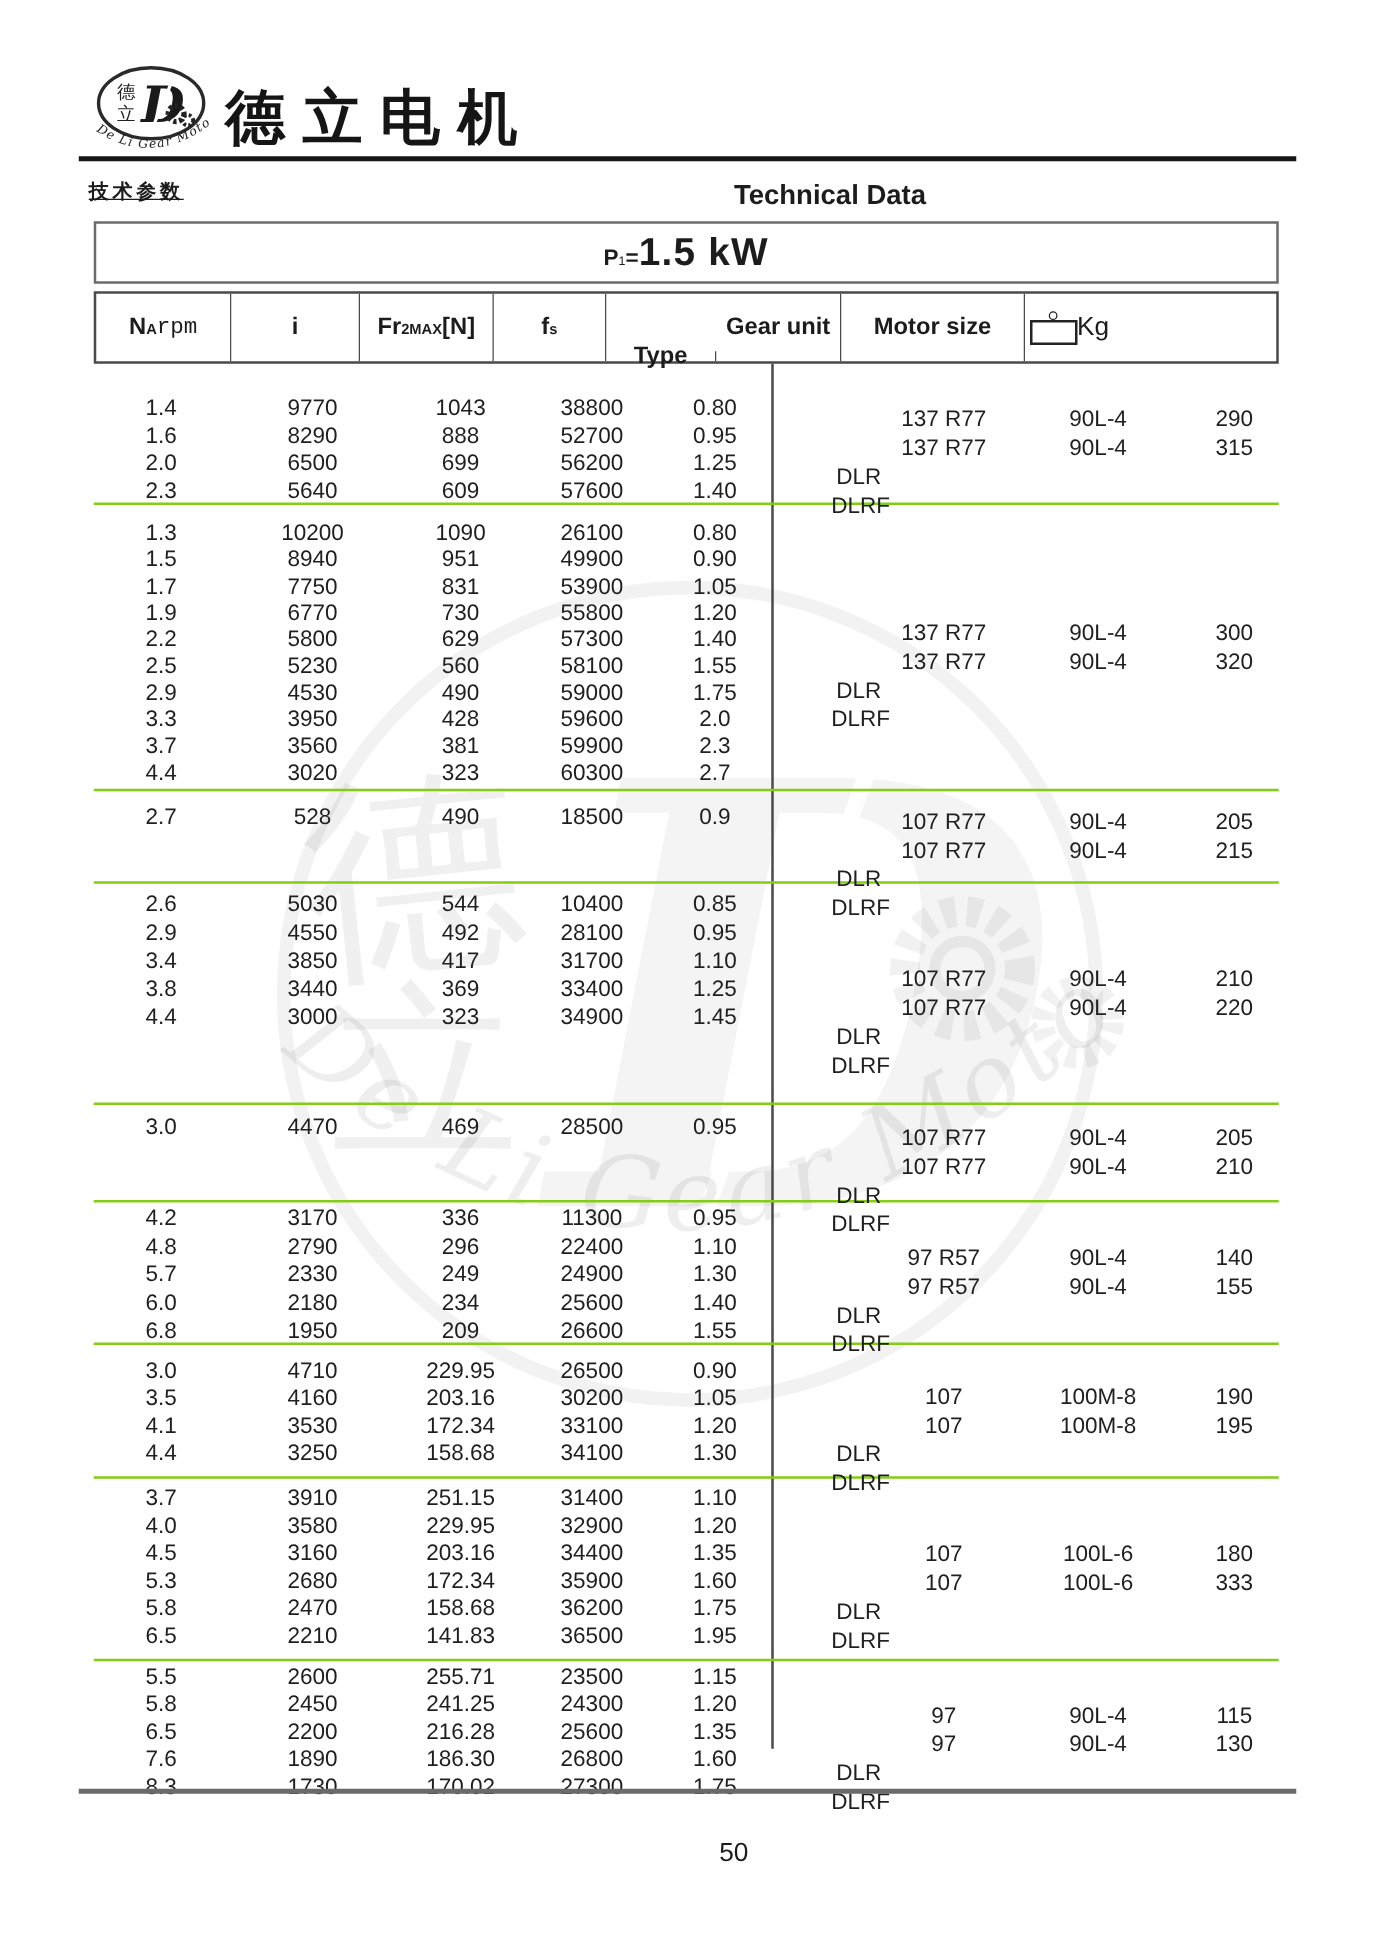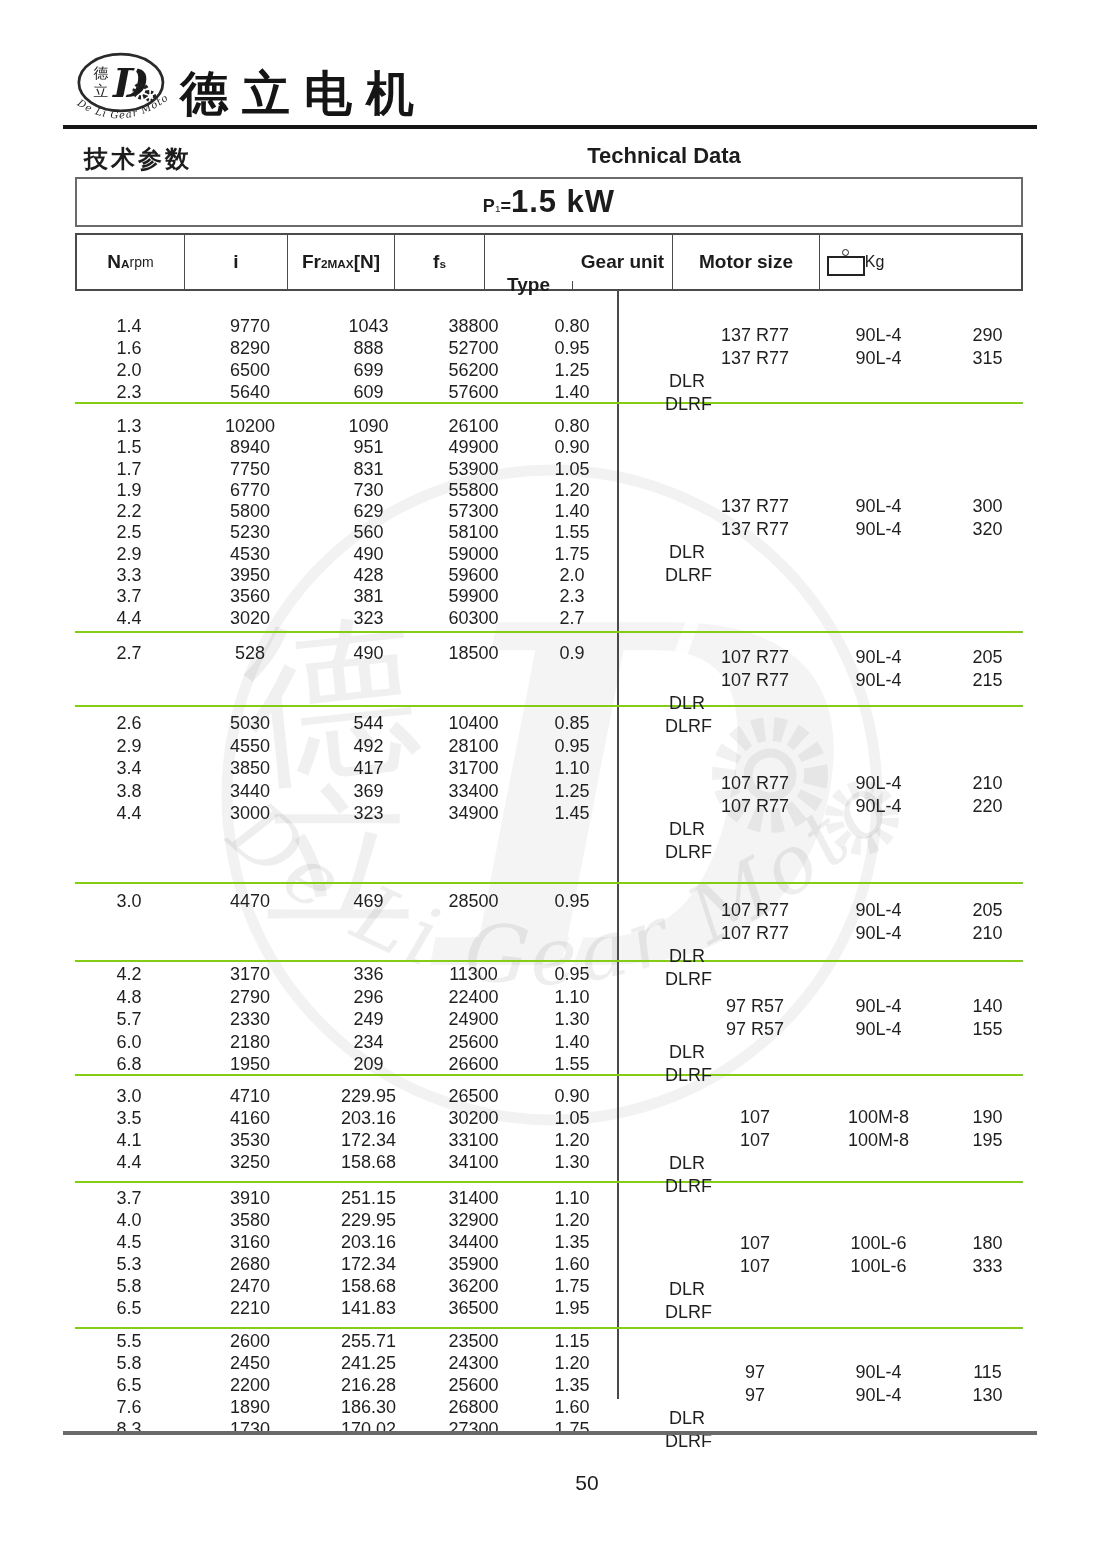--- a/index.html
+++ b/index.html
@@ -7,40 +7,40 @@
     position:relative;width:1100px;height:1555px;background:#ffffff;
     font-family:"Liberation Sans", sans-serif;color:#1c1c1c;overflow:hidden;
   }
   .abs{position:absolute;}
 
   
   .logo-svg{left:68px;top:50px;width:110px;height:82px;}
   .brand{left:180px;top:62px;font-family:"DejaVu Serif", serif;font-weight:bold;
          font-size:48px;letter-spacing:14px;color:#151515;}
   .rule-top{left:63px;top:125px;width:974px;height:4px;background:#161616;}
-  .t-cn{left:84px;top:143px;font-size:24px;font-weight:bold;letter-spacing:3px;}
+  .t-cn{left:71px;top:143px;font-size:16px;font-weight:bold;letter-spacing:3px;text-decoration:underline;}
   .t-en{left:664px;top:143px;transform:translateX(-50%);font-size:22px;font-weight:bold;}
 
   
   .banner{left:75px;top:177px;width:948px;height:50px;border:2px solid #6b6b6b;
           box-sizing:border-box;display:flex;align-items:center;justify-content:center;}
   .bline{display:flex;align-items:baseline;}
   .bp{font-size:18px;font-weight:bold;}
   .bbig{font-size:31px;font-weight:bold;letter-spacing:1px;}
   .sb{font-size:0.62em;font-weight:inherit;}
 
   
   .thead{left:75px;top:233px;width:948px;height:58px;border:2px solid #4a4a4a;
          box-sizing:border-box;display:flex;background:transparent;}
   .hcell{box-sizing:border-box;border-right:1.5px solid #4a4a4a;display:flex;
          flex-direction:row;justify-content:center;align-items:center;line-height:1.1;}
   .hcell:last-child{border-right:none;}
   .h1{font-size:19px;font-weight:bold;}
-  .h2{font-size:14px;margin-top:1px;}
-  .kg-label{font-size:16px;margin-top:0px;}
+  .h2{font-size:18px;margin-top:1px;font-family:Liberation Mono, monospace;}
+  .kg-label{font-size:21px;margin-top:0px;}
   .wicon{display:flex;flex-direction:column;align-items:center;}
   .wicon .ring{width:7px;height:7px;border:1.5px solid #222;border-radius:50%;box-sizing:border-box;background:#fff;}
   .wicon .wbody{width:38px;height:20px;border:2px solid #222;box-sizing:border-box;margin-top:0px;background:transparent;}
 
   
   .tbody{left:75px;top:291px;width:948px;height:1142px;}
   .vline{position:absolute;left:542px;top:0;width:2px;height:1108px;background:#4a4a4a;}
   .block{position:relative;box-sizing:border-box;border-bottom:2px solid #84cc16;}
   .block.last{border-bottom:none;}
   .drow{display:flex;height:22px;line-height:22px;}

